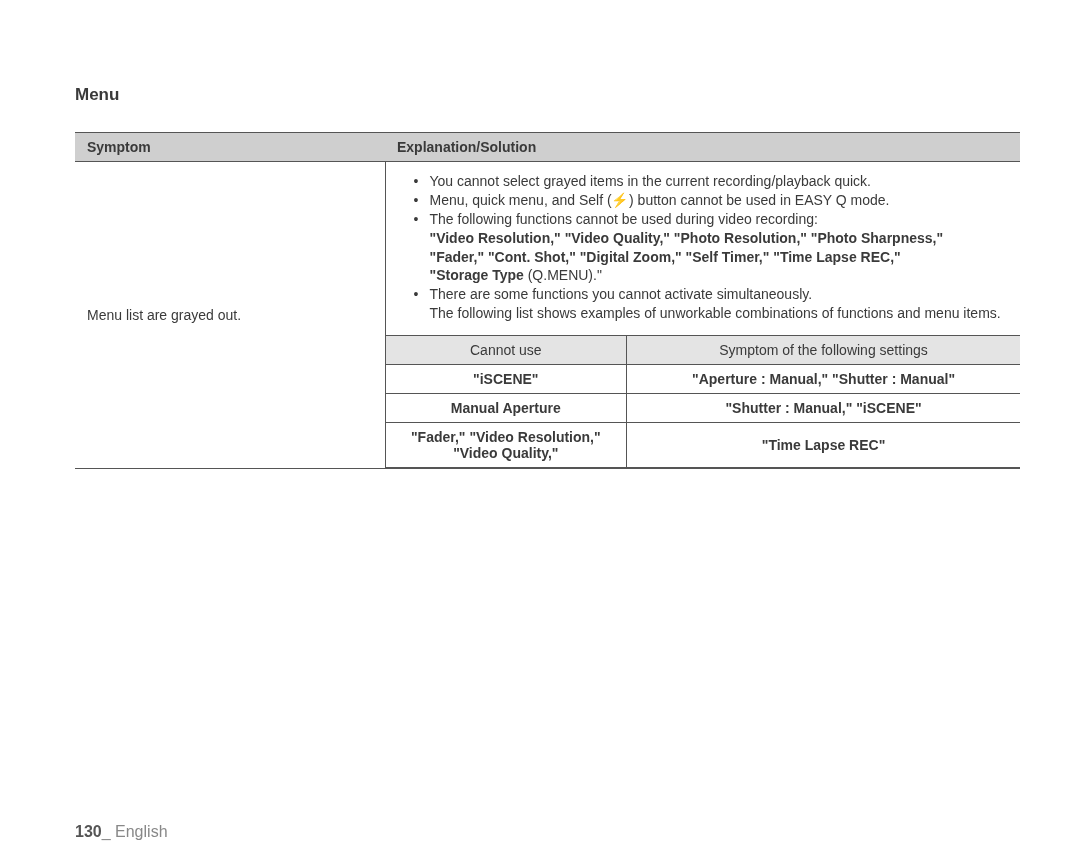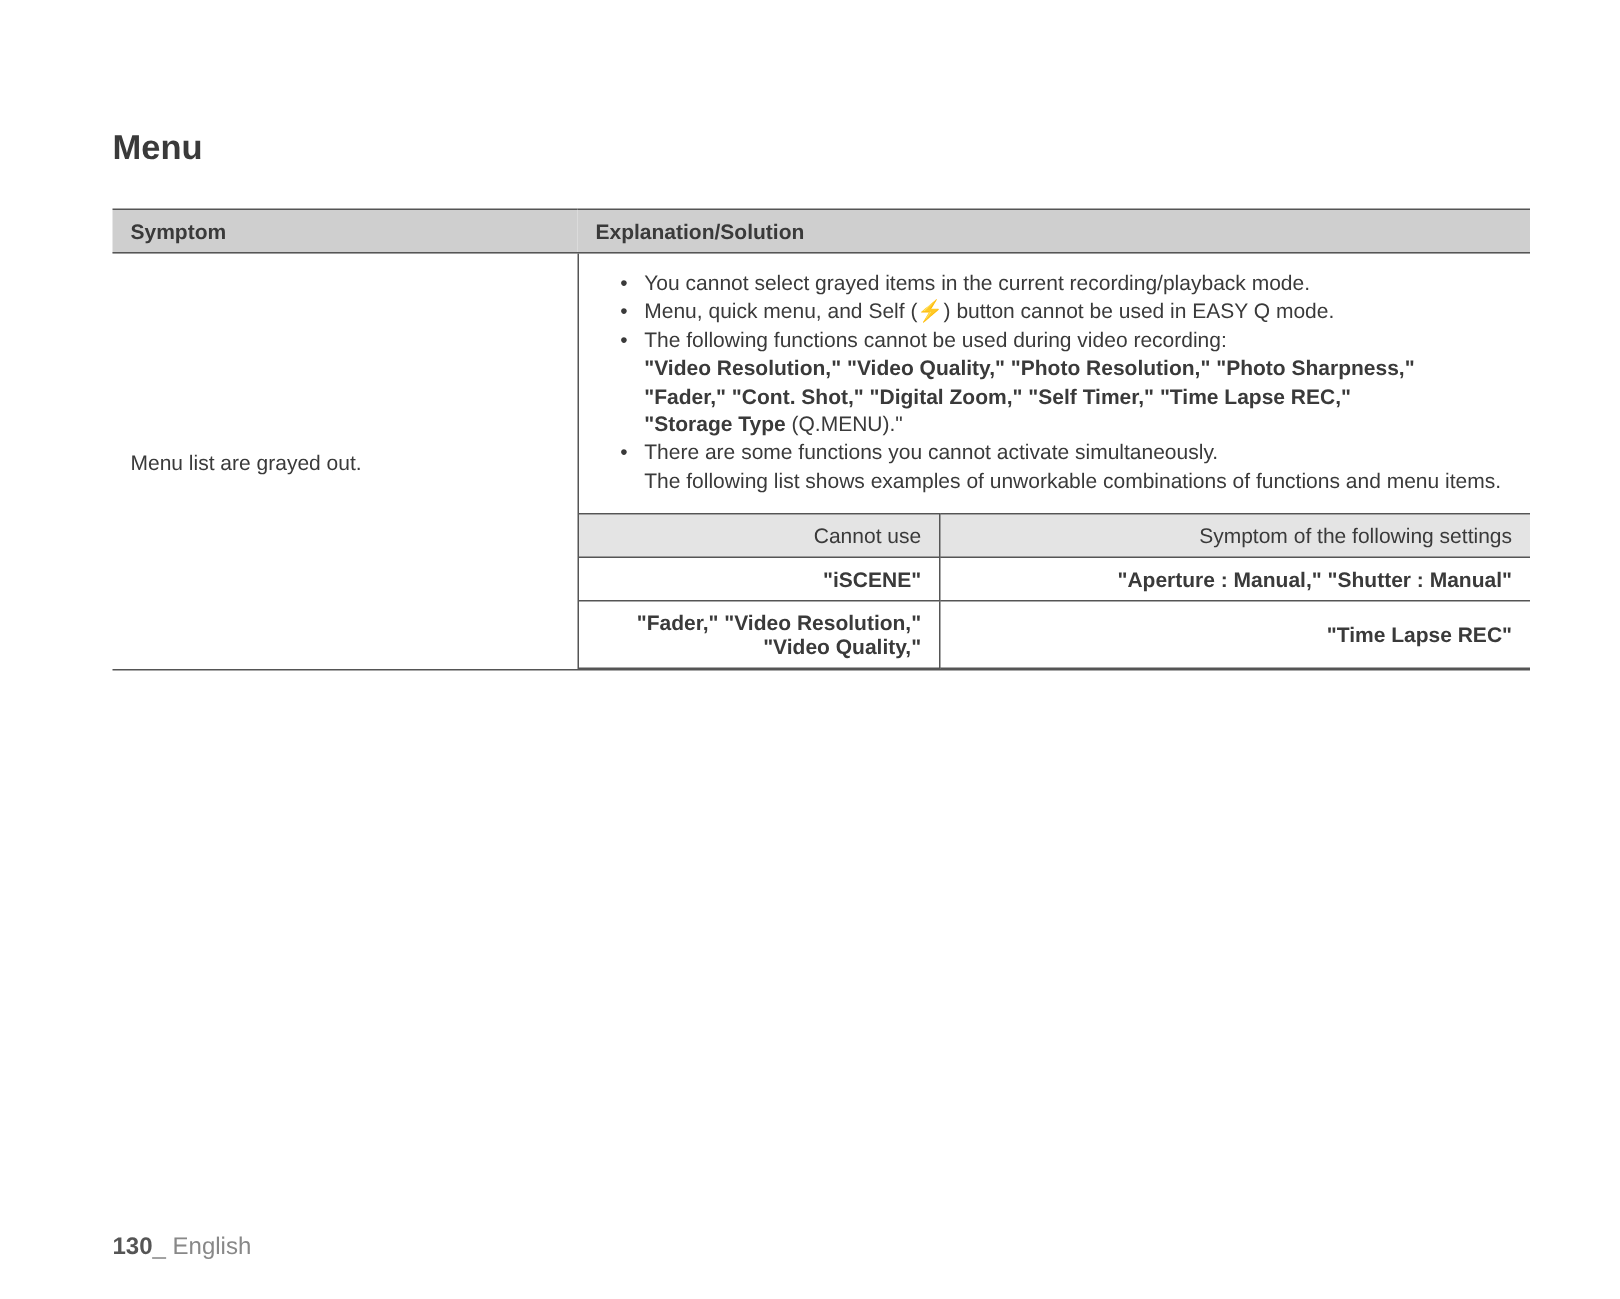--- a/index.html
+++ b/index.html
@@ -12,21 +12,21 @@
       background: #fff;
       width: 1080px;
       height: 866px;
       position: relative;
       color: #3a3a3a;
     }
     .page {
       padding: 85px 60px 40px 75px;
     }
     .section-title {
-      font-size: 23px;
+      font-size: 17px;
       font-weight: bold;
       color: #3a3a3a;
       margin-bottom: 12px;
     }
     table.main {
       width: 100%;
       border-collapse: collapse;
       font-size: 14px;
       margin-top: 27px;
     }
@@ -89,21 +89,21 @@
     table.inner {
       width: 100%;
       border-collapse: collapse;
       font-size: 14px;
       margin-top: 4px;
     }
     table.inner td, table.inner th {
       border-top: 1px solid #555;
       border-bottom: 1px solid #555;
       padding: 6px 12px;
-      text-align: right;
+      text-align: center;
       vertical-align: middle;
     }
     table.inner thead th {
       background: #e4e4e4;
       font-weight: normal;
     }
     table.inner .col1 {
       width: 38%;
       border-right: 1px solid #555;
     }
@@ -131,21 +131,21 @@
         <th>Symptom</th>
         <th>Explanation/Solution</th>
       </tr>
     </thead>
     <tbody>
       <tr>
         <td class="symptom-cell">Menu list are grayed out.</td>
         <td class="explanation-cell">
           <div class="explanation-inner">
             <ul class="bullets">
-              <li>You cannot select grayed items in the current recording/playback mode.</li>
+              <li>You cannot select grayed items in the current recording/playback quick.</li>
               <li>
                 <span>Menu, quick menu, and Self (</span><span class="icon-flash">⚡</span><span>) button cannot be used in EASY Q mode.</span>
               </li>
               <li>The following functions cannot be used during video recording:</li>
             </ul>
             <div class="cont bold">"Video Resolution," "Video Quality," "Photo Resolution," "Photo Sharpness,"</div>
             <div class="cont bold">"Fader," "Cont. Shot," "Digital Zoom," "Self Timer," "Time Lapse REC,"</div>
             <div class="cont"><span class="bold">"Storage Type </span><span>(Q.MENU)."</span></div>
             <ul class="bullets">
               <li>There are some functions you cannot activate simultaneously.</li>
@@ -159,20 +159,24 @@
                 <th class="col1">Cannot use</th>
                 <th>Symptom of the following settings</th>
               </tr>
             </thead>
             <tbody>
               <tr>
                 <td class="col1 bold">"iSCENE"</td>
                 <td class="bold">"Aperture : Manual," "Shutter : Manual"</td>
               </tr>
               <tr>
+                <td class="col1 bold">Manual Aperture</td>
+                <td class="bold">"Shutter : Manual," "iSCENE"</td>
+              </tr>
+              <tr>
                 <td class="col1 bold">"Fader," "Video Resolution," "Video Quality,"</td>
                 <td class="bold">"Time Lapse REC"</td>
               </tr>
             </tbody>
           </table>
         </td>
       </tr>
     </tbody>
   </table>
 </div>

